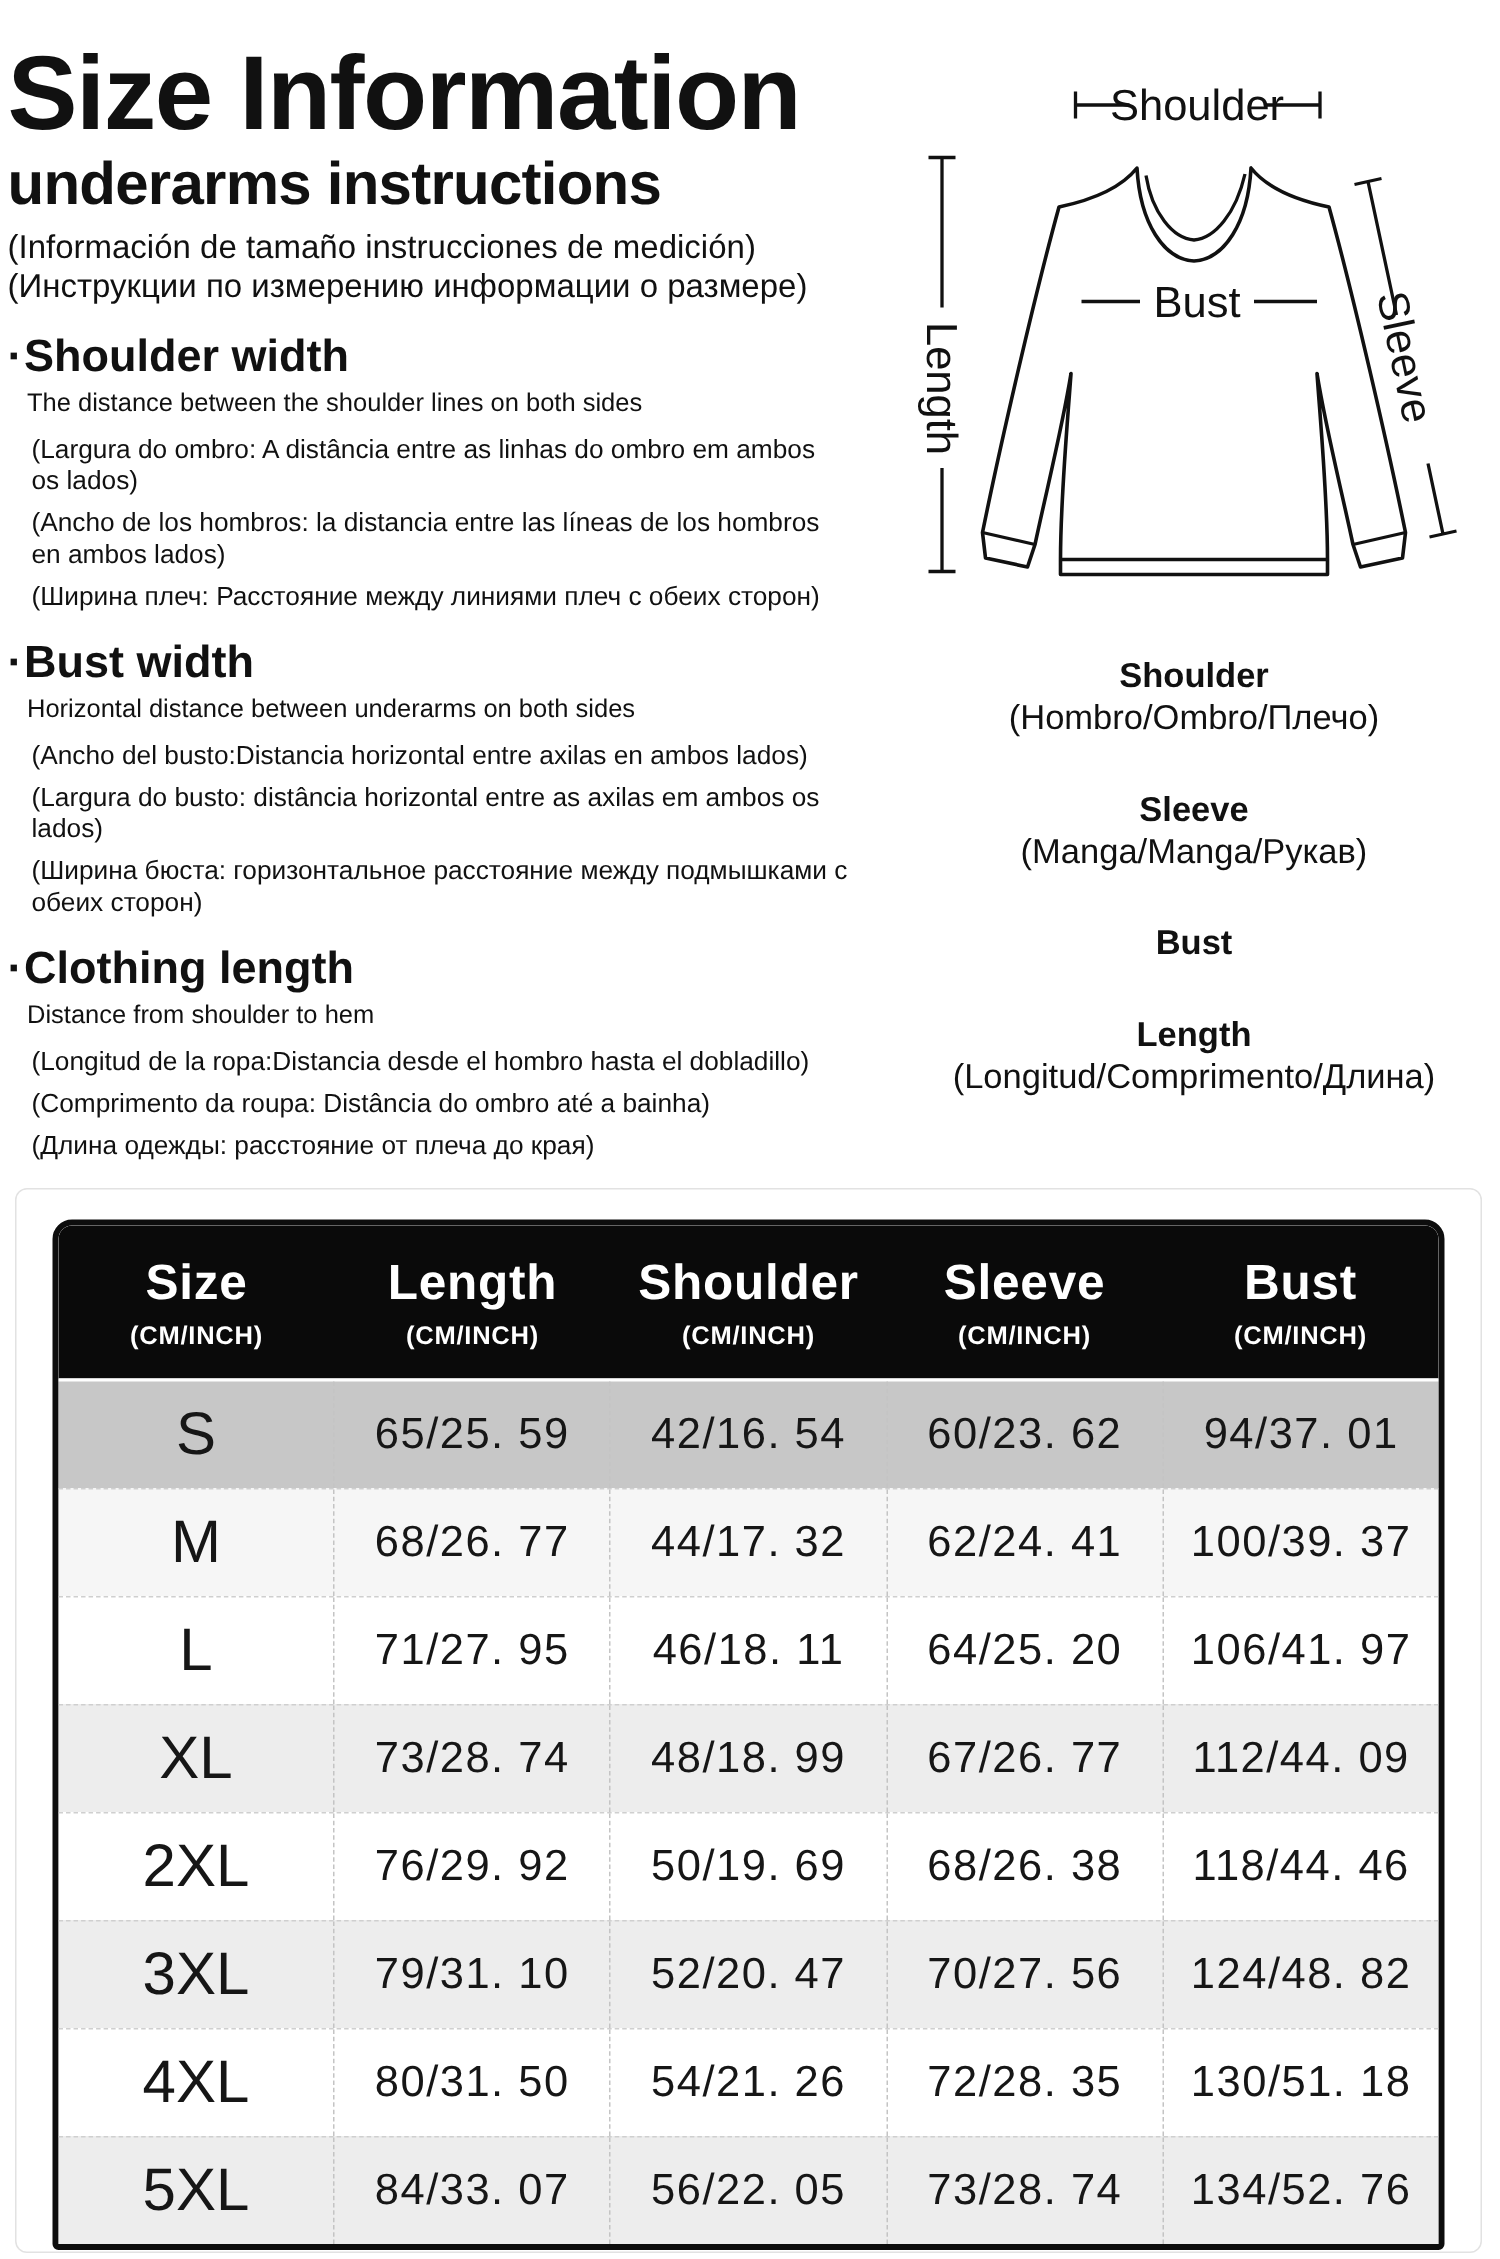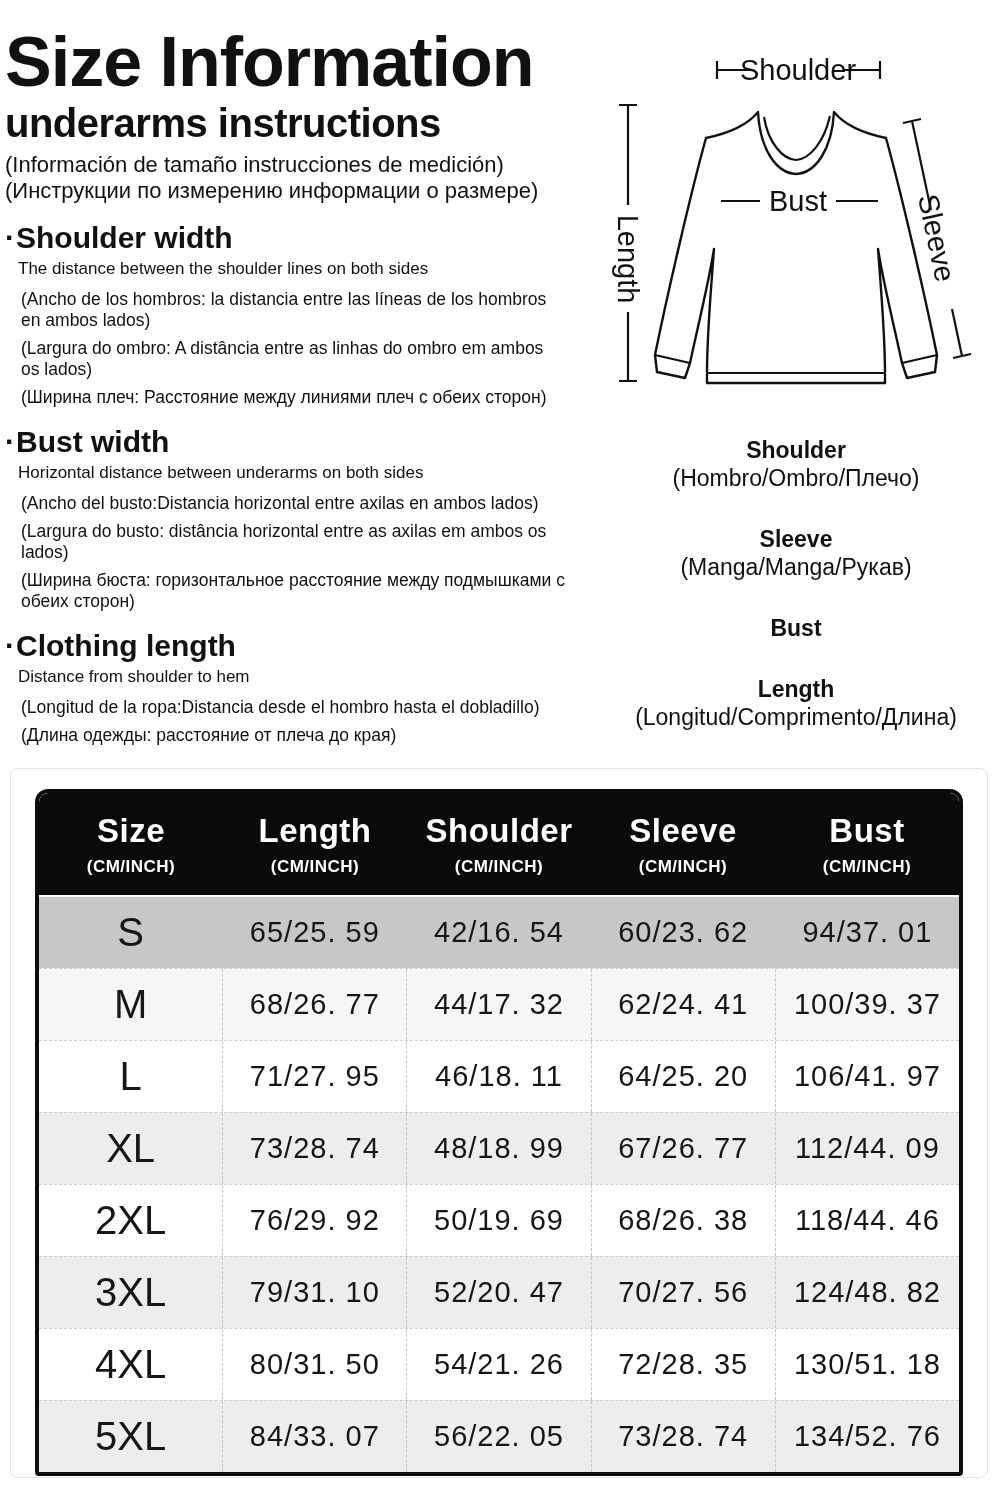--- a/index.html
+++ b/index.html
@@ -19,21 +19,21 @@
   .right-col{position:absolute;left:600px;top:28px;width:392px;}
   .diagram{display:block;width:390px;height:400px;}
   .diagram text{font-size:29px;fill:#111;font-family:"Liberation Sans",sans-serif;}
   .diagram .ln{stroke:#111;stroke-width:2.2;fill:none;}
   .diagram .shirt{stroke:#111;stroke-width:2.4;fill:#fff;stroke-linejoin:round;stroke-linecap:round;}
   .legend{margin-top:8px;text-align:center;}
   .legend-item{margin-bottom:33px;}
   .legend-term{font-size:23px;font-weight:bold;line-height:28px;}
   .legend-trans{font-size:23px;line-height:28px;}
   
-  .table-card{position:absolute;left:10px;top:768px;width:978px;height:710px;box-sizing:border-box;
+  .table-card{position:absolute;left:10px;top:792px;width:978px;height:710px;box-sizing:border-box;
               background:#fff;border:1px solid #e2e2e2;border-radius:8px;padding:20px 24px 10px;}
   .size-table{border:4px solid #0d0d0d;border-radius:13px 13px 4px 4px;overflow:hidden;background:#fff;}
   .thead{display:flex;height:102px;background:#0a0a0a;color:#fff;border-radius:9px 9px 0 0;}
   .th{flex:1;display:flex;flex-direction:column;align-items:center;justify-content:center;}
   .th-main{font-size:33px;font-weight:bold;letter-spacing:0.5px;}
   .th-sub{font-size:17px;font-weight:bold;margin-top:7px;letter-spacing:0.5px;}
   .trow{display:flex;height:71px;}
   .trow.first{border-top:2px solid #fff;}
   .trow + .trow{border-top:1px dashed #cfcfcf;}
   .row-dark{background:#c7c7c7;}
@@ -55,41 +55,42 @@
     <h2 class="subtitle">underarms instructions</h2>
     <div class="intro">
       <p>(Información de tamaño instrucciones de medición)</p>
       <p>(Инструкции по измерению информации о размере)</p>
     </div>
 
     <div class="section">
       <div class="sec-title"><span class="bullet">·</span><span>Shoulder width</span></div>
       <div class="sec-desc">The distance between the shoulder lines on both sides</div>
       <div class="sec-trans">
+        <p>(Largura do ombro: A distância entre as linhas do ombro em ambos os lados)</p>
         <p>(Ancho de los hombros: la distancia entre las líneas de los hombros en ambos lados)</p>
-        <p>(Largura do ombro: A distância entre as linhas do ombro em ambos os lados)</p>
         <p>(Ширина плеч: Расстояние между линиями плеч с обеих сторон)</p>
       </div>
     </div>
 
     <div class="section">
       <div class="sec-title"><span class="bullet">·</span><span>Bust width</span></div>
       <div class="sec-desc">Horizontal distance between underarms on both sides</div>
       <div class="sec-trans">
         <p>(Ancho del busto:Distancia horizontal entre axilas en ambos lados)</p>
         <p>(Largura do busto: distância horizontal entre as axilas em ambos os lados)</p>
         <p>(Ширина бюста: горизонтальное расстояние между подмышками с обеих сторон)</p>
       </div>
     </div>
 
     <div class="section">
       <div class="sec-title"><span class="bullet">·</span><span>Clothing length</span></div>
       <div class="sec-desc">Distance from shoulder to hem</div>
       <div class="sec-trans">
         <p>(Longitud de la ropa:Distancia desde el hombro hasta el dobladillo)</p>
+        <p>(Comprimento da roupa: Distância do ombro até a bainha)</p>
         <p>(Длина одежды: расстояние от плеча до края)</p>
       </div>
     </div>
   </div>
 
   <div class="right-col">
     <svg class="diagram" viewBox="0 0 390 400">
 
       <path class="shirt" d="M 158 84
         C 146 99 125 106 106 110

